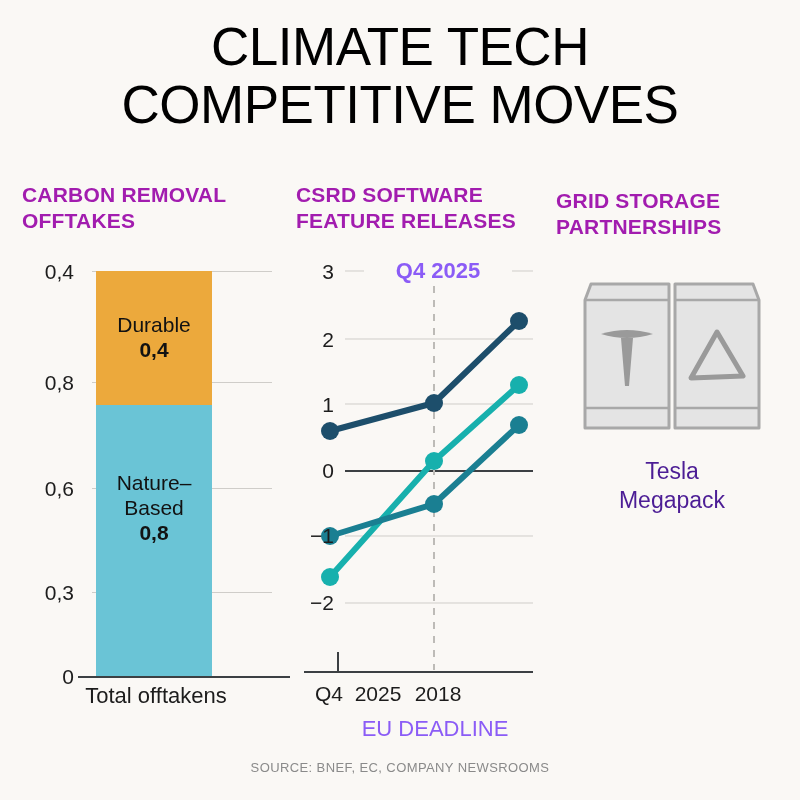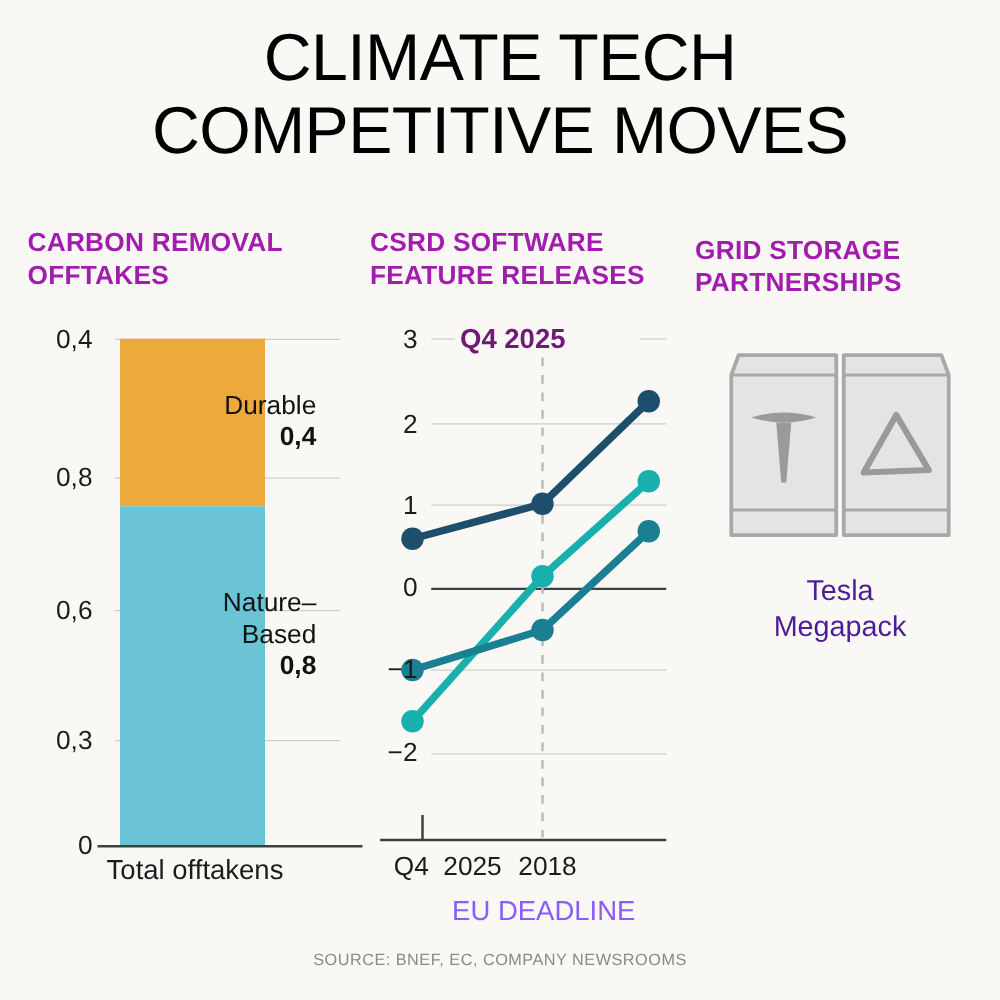--- a/index.html
+++ b/index.html
@@ -79,25 +79,24 @@
   #bar-panel { left: 0; top: 240px; width: 290px; height: 500px; }
   .bar-seg {
     position: absolute;
     left: 96px;
     width: 116px;
   }
   .bar-seg-label {
     position: absolute;
     left: 96px;
     width: 116px;
-    text-align: right;
+    text-align: center;
     font-size: 21px;
     line-height: 25px;
     color: #121212;
-    padding-left: 41px;
   }
   .bar-seg-label b { font-weight: bold; }
   #bar-xlabel {
     position: absolute;
     left: 56px;
     top: 442px;
     width: 200px;
     text-align: center;
     font-size: 22px;
     line-height: 28px;
@@ -105,23 +104,24 @@
   }
 
   
   #line-panel { left: 290px; top: 240px; width: 270px; height: 500px; }
   #line-svg { position: absolute; left: 0; top: 0; }
   #deadline-annotation {
     position: absolute;
     top: 18px;
     left: 74px;
     width: 140px;
+    text-align: center;
     font-size: 22px;
     font-weight: bold;
-    color: #701a75;
+    color: #8b5cf6;
     background: #faf8f5;
     padding: 0 4px;
   }
   #line-xlabel {
     position: absolute;
     left: 20px;
     top: 476px;
     width: 250px;
     text-align: center;
     font-size: 22px;

